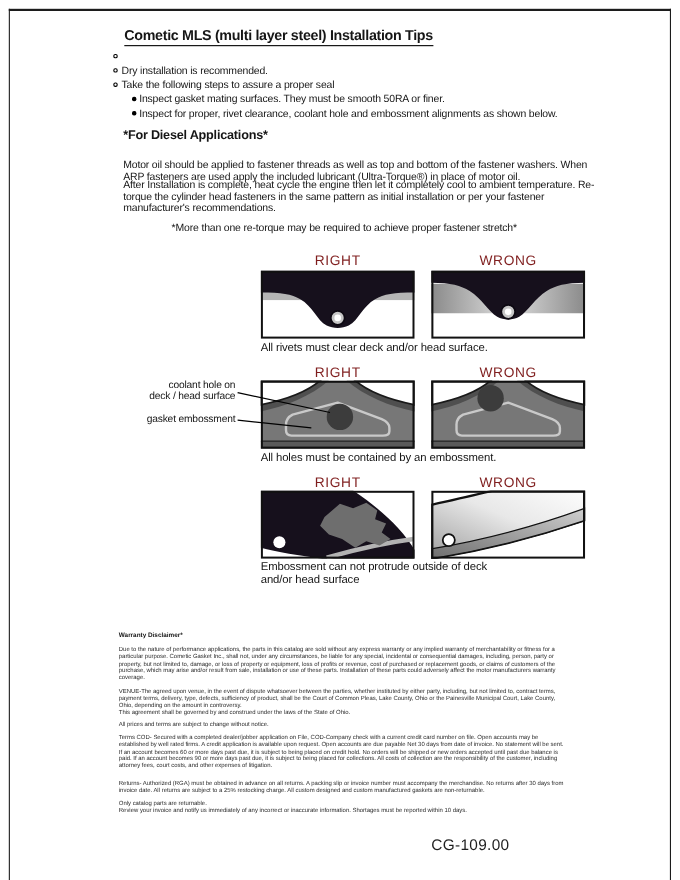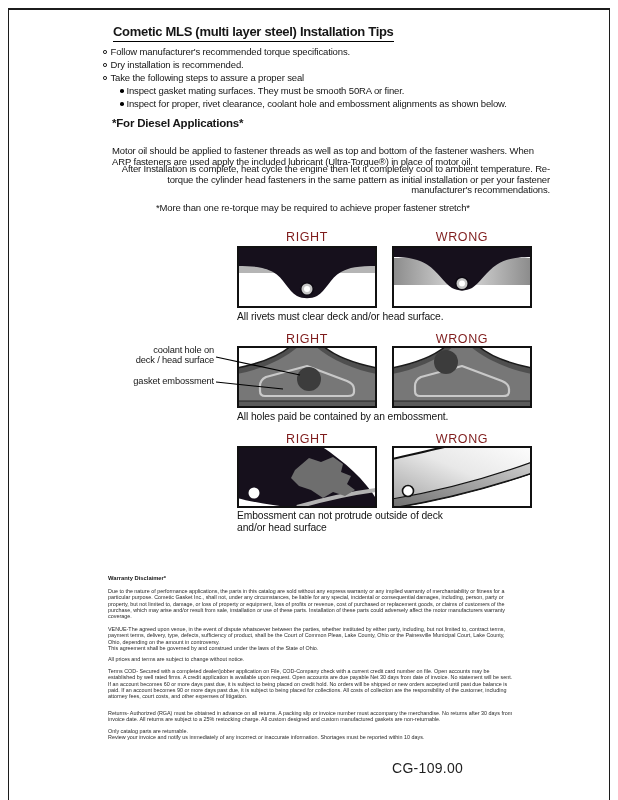--- a/index.html
+++ b/index.html
@@ -15,21 +15,21 @@
   .bullets { position:absolute; left:103px; top:45px; width:500px; font-size:9.5px; letter-spacing:-0.15px; }
   .bullet-row { line-height:13px; white-space:nowrap; }
   .bullet-row.sub { margin-left:17px; }
   .marker-open { display:inline-block; width:3.5px; height:3.5px; border:1px solid #000; border-radius:50%;
     margin-right:4px; vertical-align:1.5px; }
   .marker-dot { display:inline-block; width:3.5px; height:3.5px; background:#000; border-radius:50%;
     margin-right:3px; vertical-align:1.5px; }
 
   .diesel-h { position:absolute; left:112px; top:117px; font-size:11.5px; font-weight:bold; letter-spacing:-0.2px; }
   .body-p { position:absolute; left:112px; width:438px; font-size:9.5px; line-height:10.6px; letter-spacing:-0.15px; }
-  .p1 { top:134px;margin-top:12px; } .p2 { top:164px;text-align:right; } .pnote { top:203px;margin-left:44px; }
+  .p1 { top:134px;margin-top:12px; } .p2 { top:164px; } .pnote { top:203px;margin-left:44px; }
 
   .diagrams { position:absolute; left:0; top:228px; width:618px; height:330px; }
   .rw-label { position:absolute; width:140px; text-align:center; font-size:12.5px; letter-spacing:0.6px; color:#7f1d1d; }
   .dbox { position:absolute; width:140px; height:62px; }
   .dbox svg { display:block; width:140px; height:62px; }
   .caption { position:absolute; left:237px; font-size:10.3px; letter-spacing:-0.1px; line-height:11.5px; color:#141414; }
   .callout { position:absolute; width:122px; text-align:right; font-size:9.3px; line-height:10px; letter-spacing:-0.15px; }
   .leader-overlay { position:absolute; left:0; top:0; width:618px; height:330px; pointer-events:none; }
 
   .prewrap { white-space:pre-line; }
@@ -41,21 +41,21 @@
   .page-num { position:absolute; left:392px; top:760px; font-size:14px; letter-spacing:0.3px; color:#1f1f1f; }
 </style>
 </head>
 <body>
 
 <div class="page-frame"></div>
 
 <h1 class="doc-title">Cometic MLS (multi layer steel) Installation Tips</h1>
 
 <div class="bullets">
-  <div class="bullet-row"><span class="marker-open"></span><span>Follow manufacturer's recommended torque specifications.</span></div>
+  <div class="bullet-row"><span class="marker-open"></span></div>
   <div class="bullet-row"><span class="marker-open"></span><span>Dry installation is recommended.</span></div>
   <div class="bullet-row"><span class="marker-open"></span><span>Take the following steps to assure a proper seal</span></div>
   <div class="bullet-row sub"><span class="marker-dot"></span><span>Inspect gasket mating surfaces.  They must be smooth 50RA or finer.</span></div>
   <div class="bullet-row sub"><span class="marker-dot"></span><span>Inspect for proper, rivet clearance, coolant hole and embossment alignments as shown below.</span></div>
 </div>
 
 <h2 class="diesel-h">*For Diesel Applications*</h2>
 <p class="body-p p1">Motor oil should be applied to fastener threads as well as top and bottom of the fastener washers. When ARP fasteners are used apply the included lubricant (Ultra-Torque®) in place of motor oil.</p>
 <p class="body-p p2">After Installation is complete, heat cycle the engine then let it completely cool to ambient temperature. Re-torque the cylinder head fasteners in the same pattern as initial installation or per your fastener manufacturer's recommendations.</p>
 <p class="body-p pnote">*More than one re-torque may be required to achieve proper fastener stretch*</p>
@@ -126,21 +126,21 @@
       <path d="M140,0 H78 C94,14 118,24 140,28 Z" fill="#4f4f4f"></path>
       <path d="M0,0 H54 C40,12 20,18 0,22 Z" fill="#ffffff" stroke="#1a1a1a" stroke-width="1.6"></path>
       <path d="M140,0 H86 C100,12 120,18 140,22 Z" fill="#ffffff" stroke="#1a1a1a" stroke-width="1.6"></path>
       <path d="M70,20 L110,35 Q117,38 117,43 V46 Q117,50 111,50 H28 Q23,50 23,45 V40 Q23,34 29,31 Z" fill="none" stroke="#c9c9c9" stroke-width="2.2" stroke-linejoin="round"></path>
       <circle cx="54" cy="16" r="12" fill="#3c3c3c"></circle>
       <rect x="0" y="55" width="140" height="7" fill="#5a5a5a"></rect>
       <line x1="0" y1="55" x2="140" y2="55" stroke="#222222" stroke-width="1"></line>
       <rect x="1" y="1" width="138" height="60" fill="none" stroke="#111111" stroke-width="2"></rect>
     </svg>
   </div>
-  <div class="caption" style="top:183px;">All holes paid be contained by an embossment.</div>
+  <div class="caption" style="top:183px;">All holes must be contained by an embossment.</div>
 
   <div class="rw-label" style="left:237px; top:204px;">RIGHT</div>
   <div class="rw-label" style="left:392px; top:204px;">WRONG</div>
 
   <div class="dbox" style="left:237px; top:218px;">
     <svg viewBox="0 0 140 62">
       <rect width="140" height="62" fill="#ffffff"></rect>
       <path d="M0,0 H84 C108,16 128,34 140,54 V62 H56 C36,59 14,56 0,52 Z" fill="#16101c"></path>
       <path d="M60,61 C88,53 116,47 139,44" fill="none" stroke="#b3b3b3" stroke-width="4"></path>
       <path d="M58,24 L72,12 84,16 96,11 106,18 104,26 114,30 110,38 118,44 108,50 96,46 86,52 74,44 62,40 54,32 Z" fill="#6e6e6e"></path>

